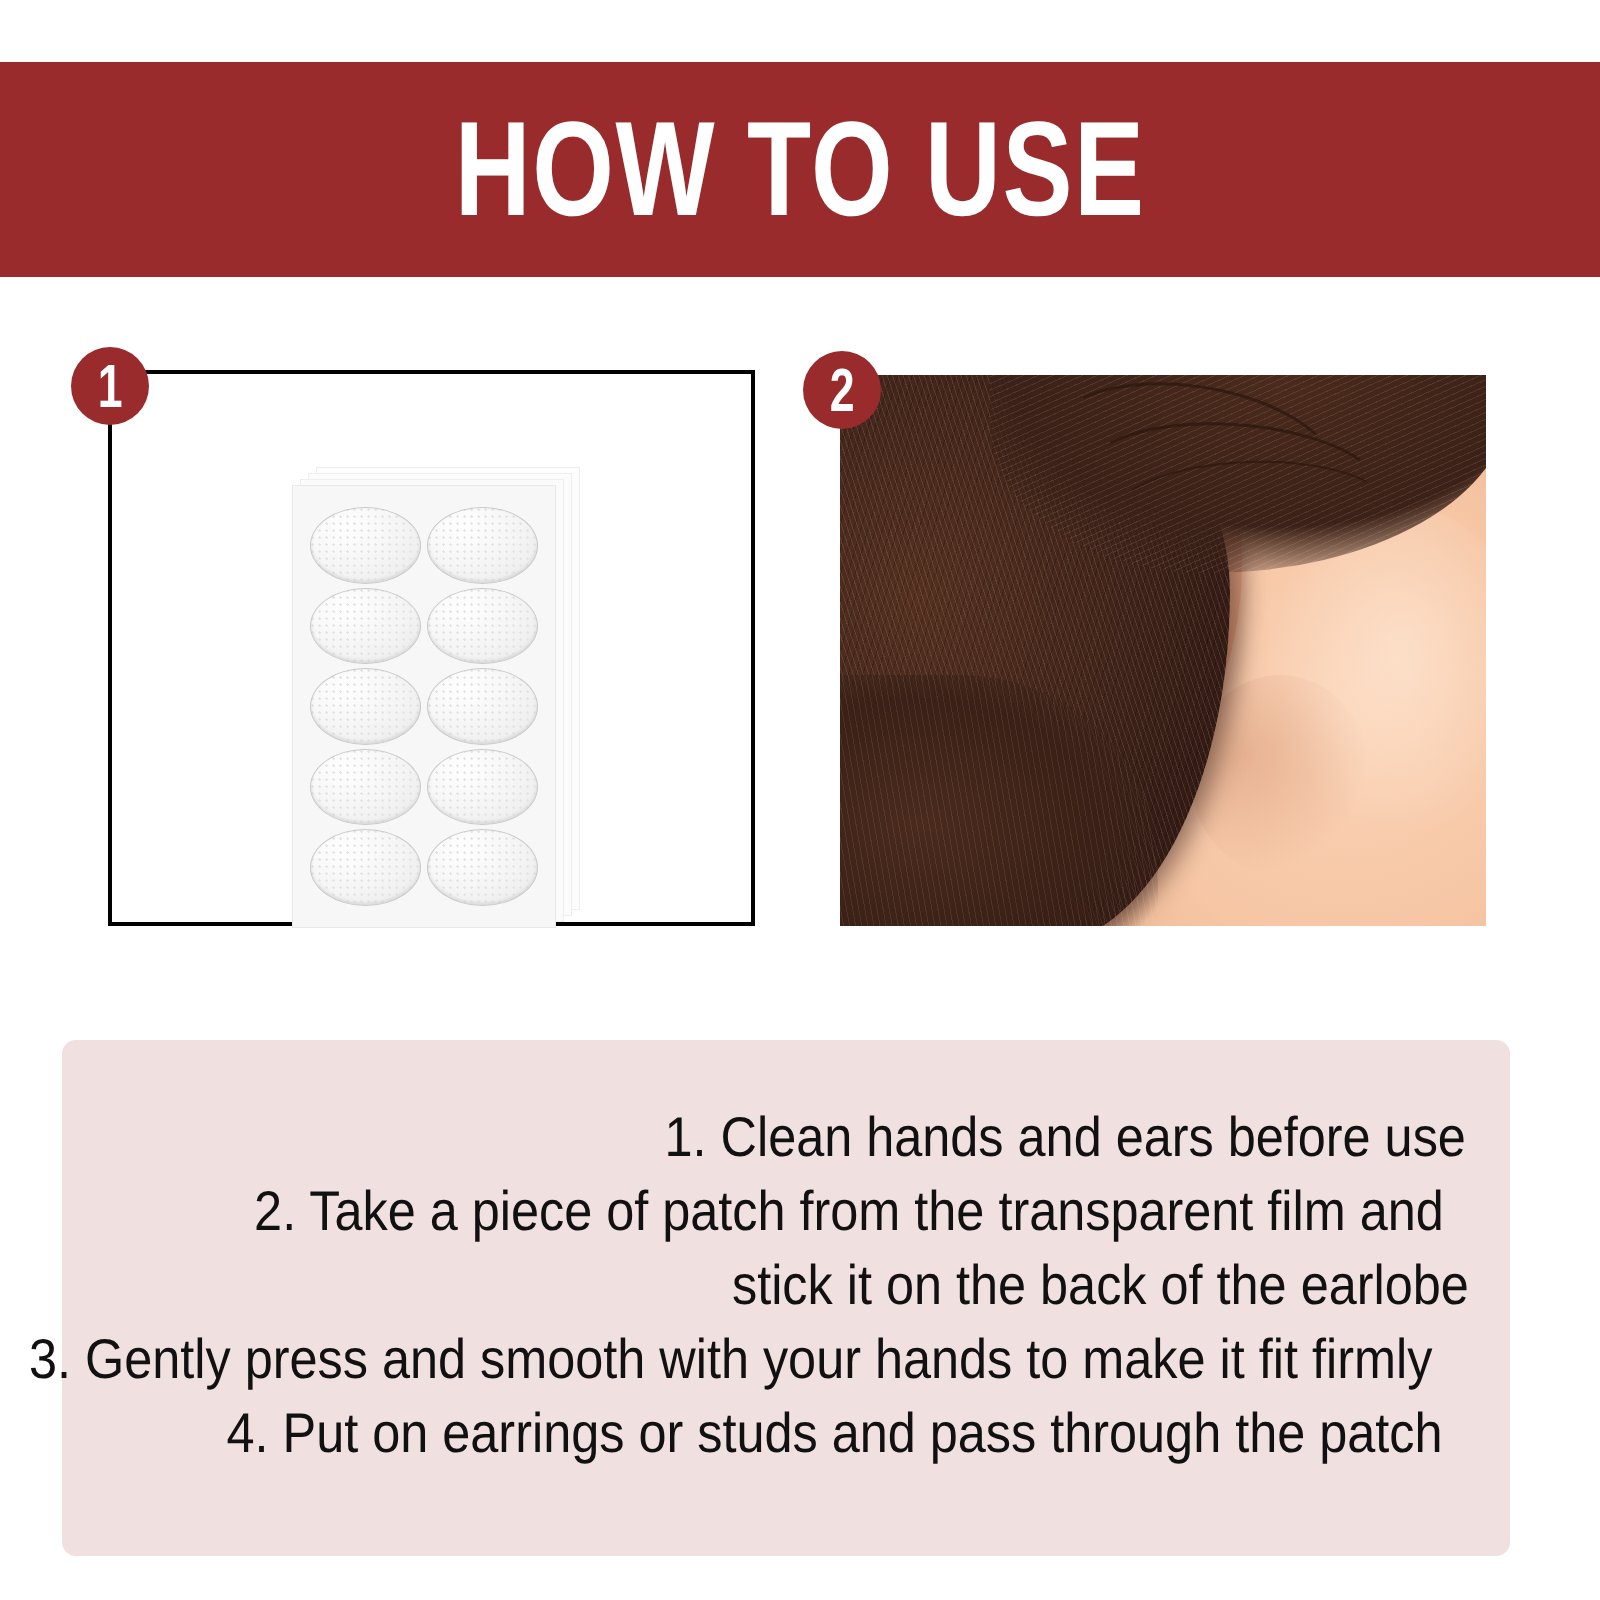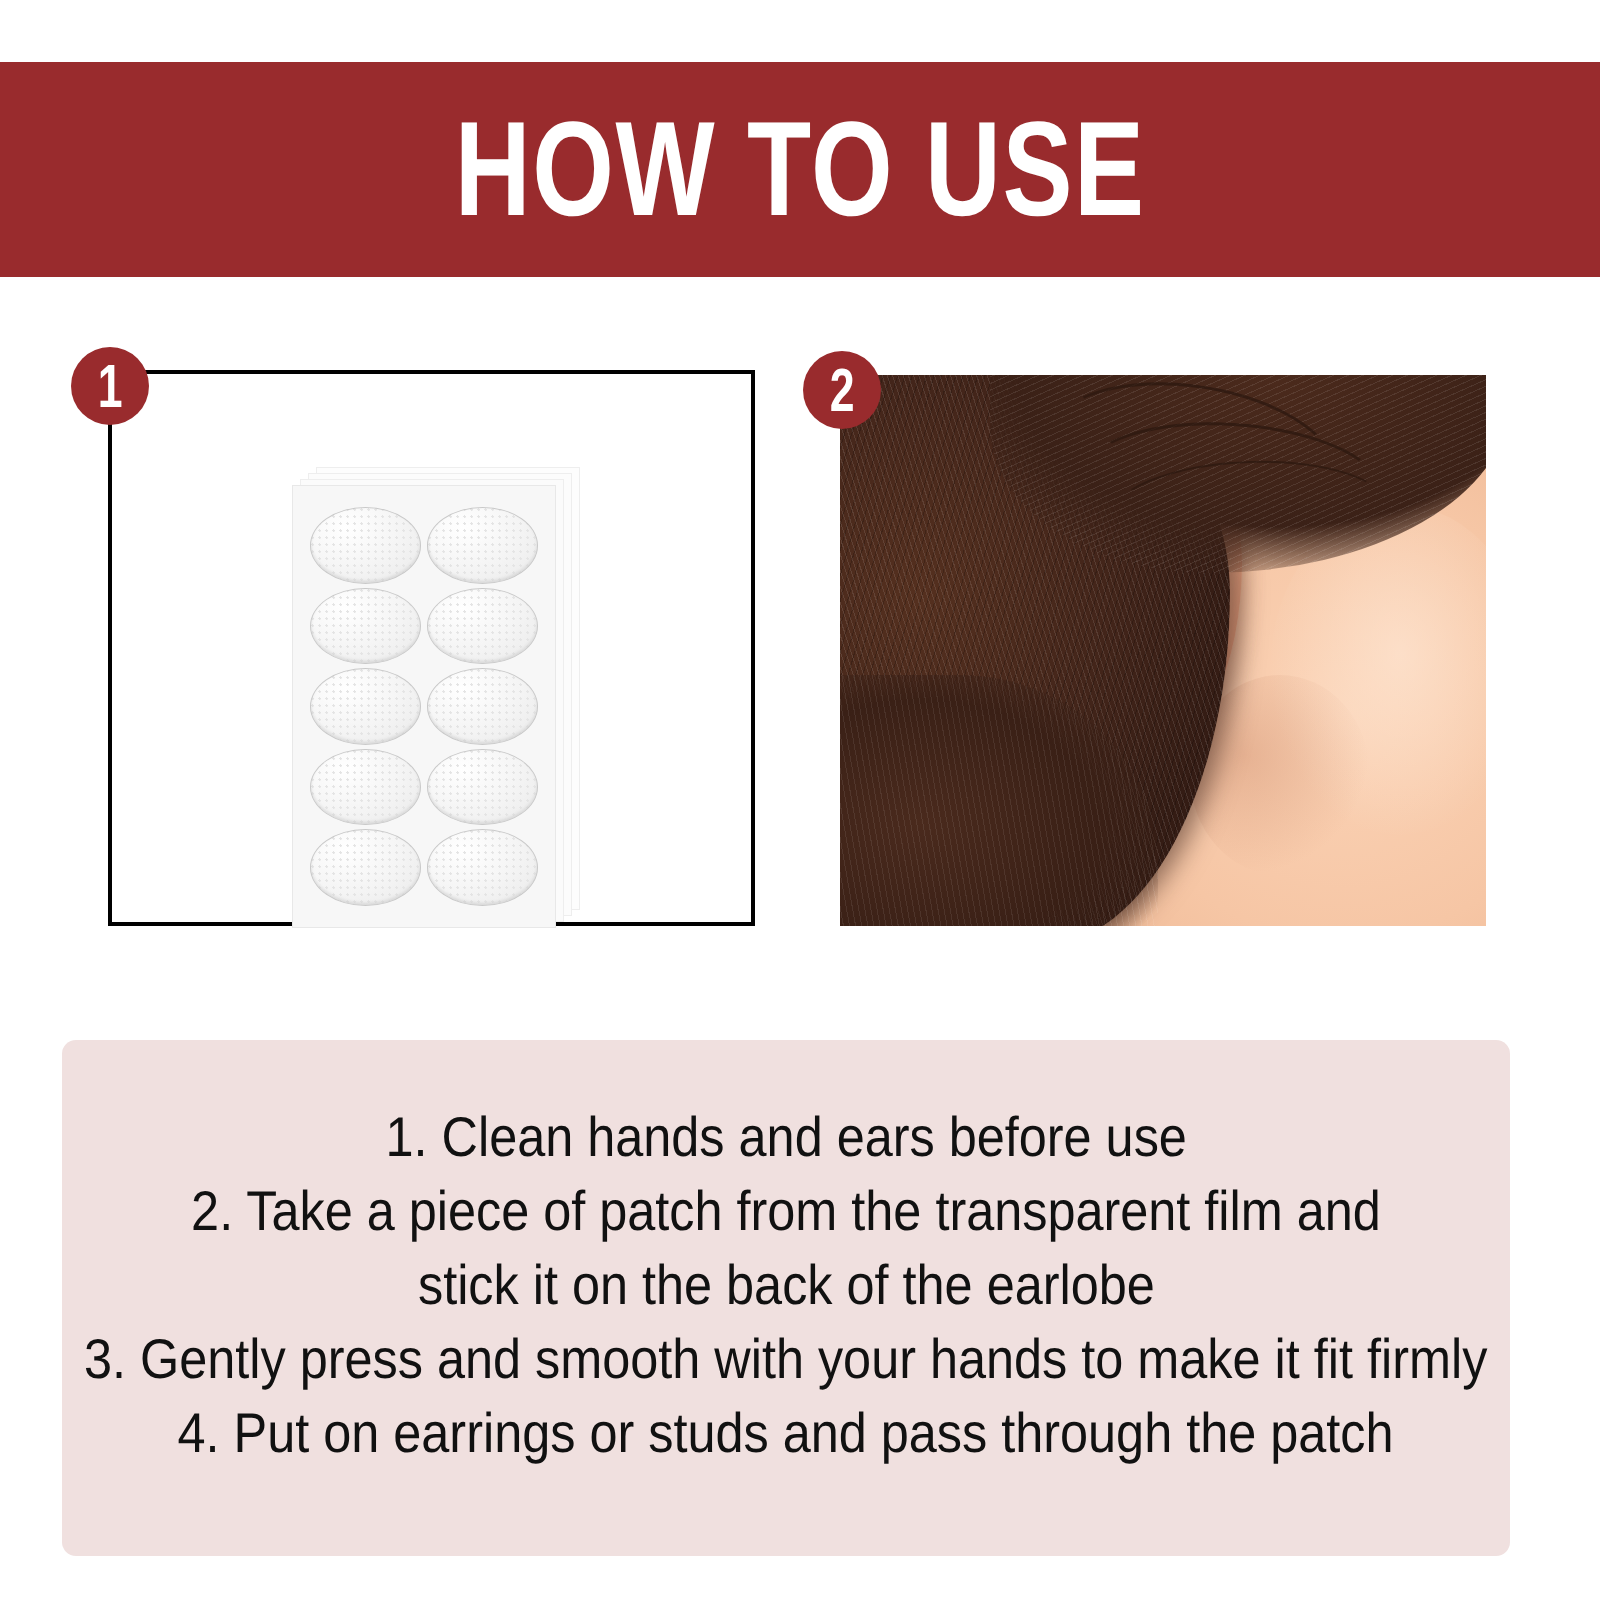--- a/index.html
+++ b/index.html
@@ -286,21 +286,21 @@
     position: absolute;
     left: 62px;
     top: 1040px;
     width: 1448px;
     height: 516px;
     background: #f0e0df;
     border-radius: 14px;
     box-sizing: border-box;
     display: flex;
     flex-direction: column;
-    align-items: center;
+    align-items: flex-end;
     justify-content: flex-start;
     padding-top: 60px;
   }
   .instruction-line {
     color: #111111;
     font-family: "Liberation Sans Narrow", "Liberation Sans", sans-serif;
     font-size: 56px;
     line-height: 74px;
     white-space: nowrap;
     transform: scaleX(0.9);

